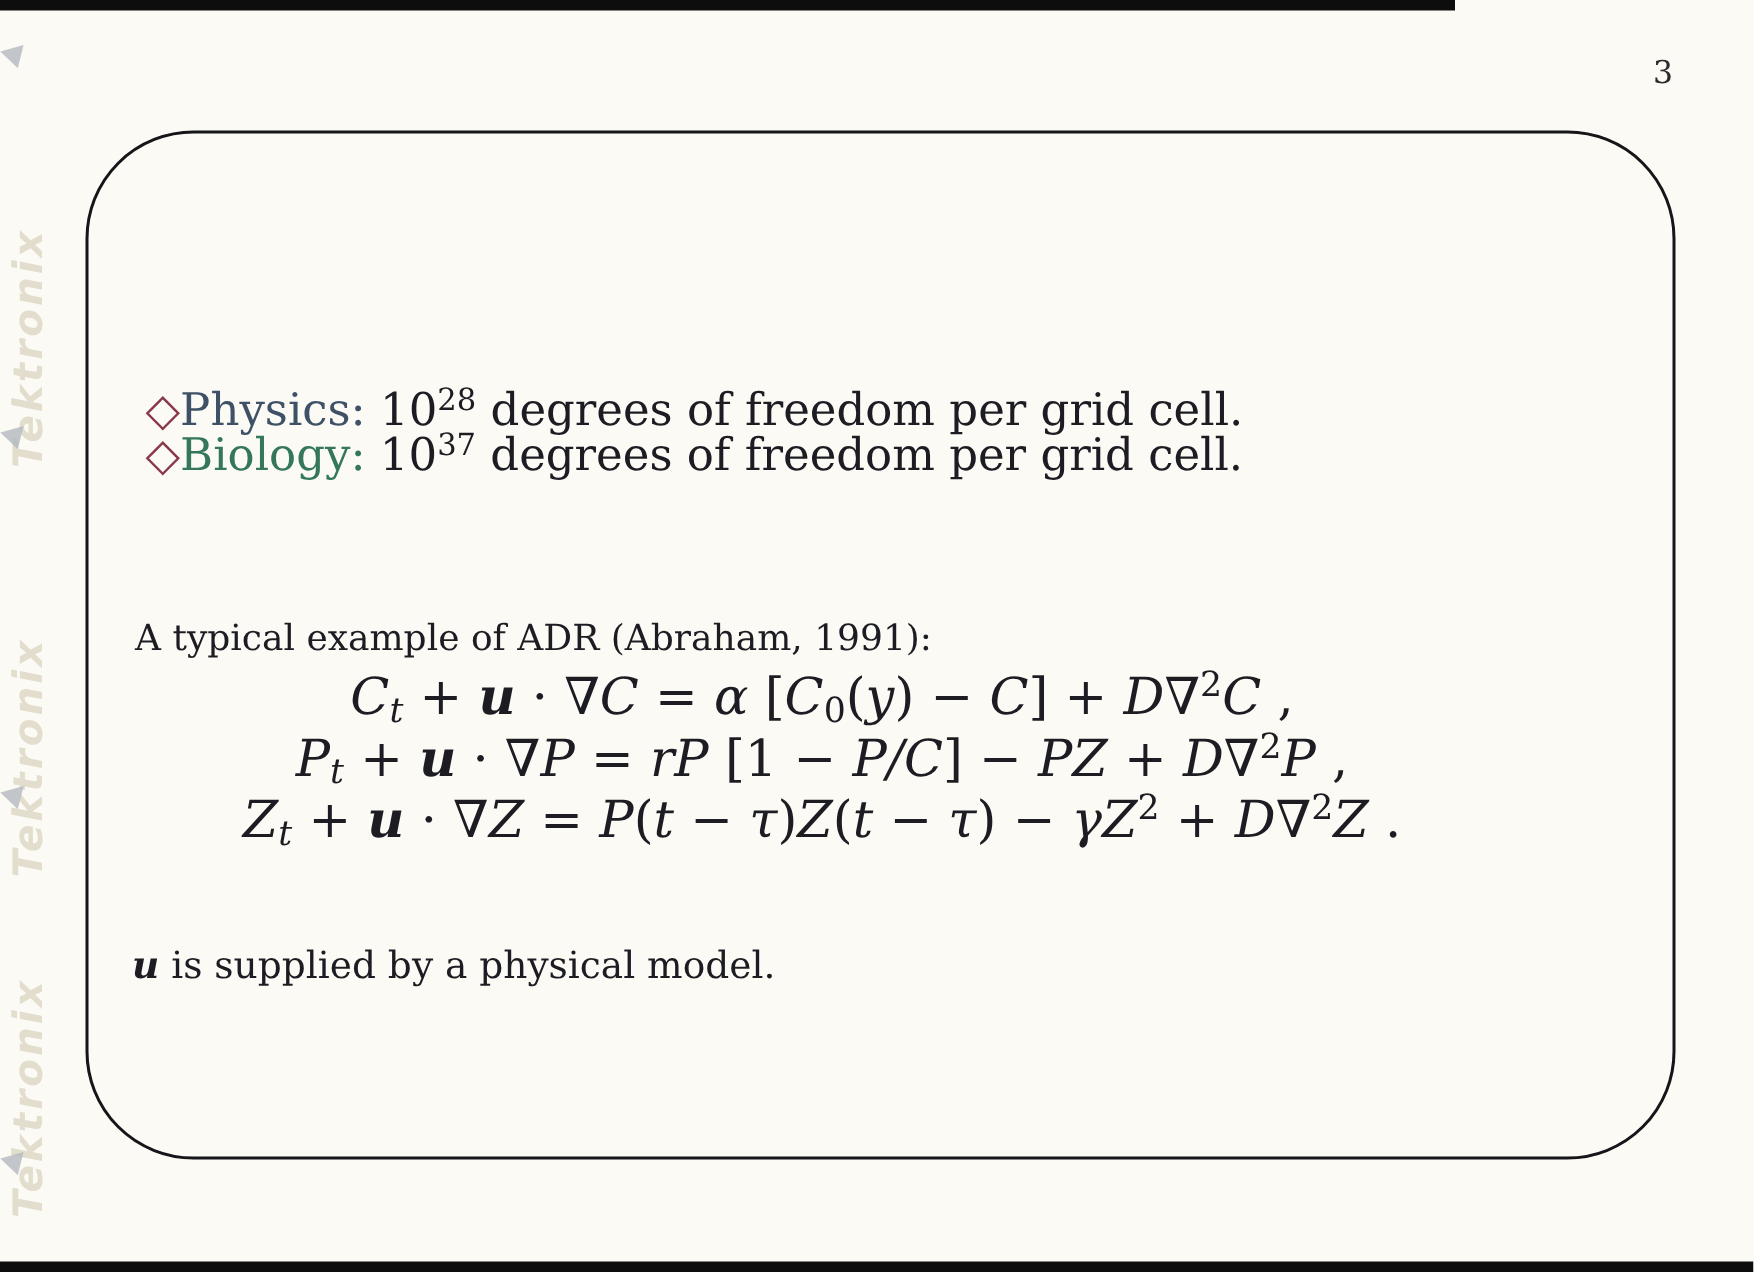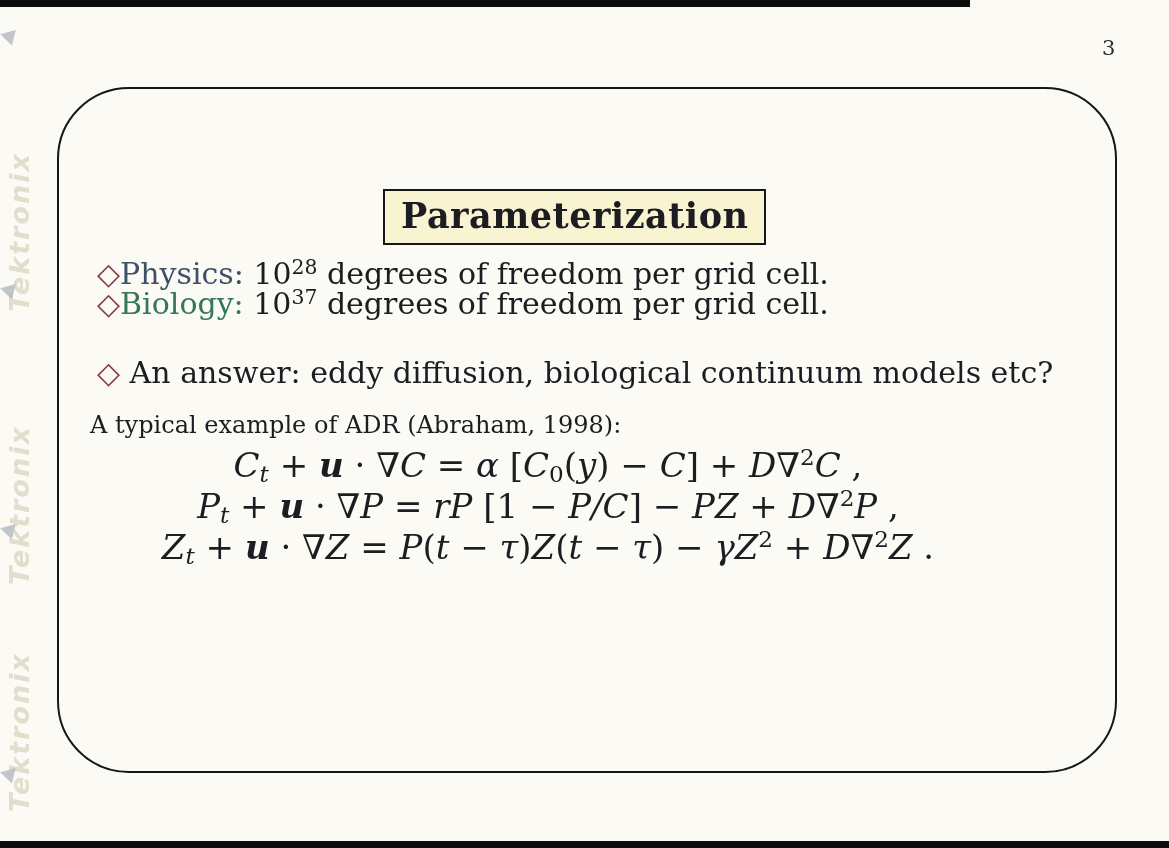--- a/index.html
+++ b/index.html
@@ -71,32 +71,29 @@
 <div class="watermark wm2">Tektronix</div>
 <div class="watermark wm3">Tektronix</div>
 
 <div class="arrow a1"></div>
 <div class="arrow a2"></div>
 <div class="arrow a3"></div>
 <div class="arrow a4"></div>
 
 <div class="frame">
 
-  <div class="title-box">
-    <span>Parameterization</span>
-  </div>
 
   <div class="bullet b1"><span class="dia">◇</span><span class="lab-physics">Physics: </span><span>10</span><span class="sup">28</span><span> degrees of freedom per grid cell.</span></div>
 
   <div class="bullet b2"><span class="dia">◇</span><span class="lab-biology">Biology: </span><span>10</span><span class="sup">37</span><span> degrees of freedom per grid cell.</span></div>
 
-  <div class="bullet b3"><span class="dia">◇ </span><span>An answer: eddy diffusion, biological continuum models etc?</span></div>
 
-  <div class="intro">A typical example of ADR (Abraham, 1998):</div>
+  <div class="intro">A typical example of ADR (Abraham, 1991):</div>
 
   <div class="equations">
     <div class="eq"><span class="it">C</span><span class="sub it">t</span><span> + </span><span class="bi">u</span><span> · ∇</span><span class="it">C</span><span> = </span><span class="it">α</span><span> [</span><span class="it">C</span><span class="sub">0</span><span>(</span><span class="it">y</span><span>) − </span><span class="it">C</span><span>] + </span><span class="it">D</span><span>∇</span><span class="sup">2</span><span class="it">C</span><span> ,</span></div>
     <div class="eq"><span class="it">P</span><span class="sub it">t</span><span> + </span><span class="bi">u</span><span> · ∇</span><span class="it">P</span><span> = </span><span class="it">rP</span><span> [1 − </span><span class="it">P/C</span><span>] − </span><span class="it">PZ</span><span> + </span><span class="it">D</span><span>∇</span><span class="sup">2</span><span class="it">P</span><span> ,</span></div>
     <div class="eq"><span class="it">Z</span><span class="sub it">t</span><span> + </span><span class="bi">u</span><span> · ∇</span><span class="it">Z</span><span> = </span><span class="it">P</span><span>(</span><span class="it">t</span><span> − </span><span class="it">τ</span><span>)</span><span class="it">Z</span><span>(</span><span class="it">t</span><span> − </span><span class="it">τ</span><span>) − </span><span class="it">γZ</span><span class="sup">2</span><span> + </span><span class="it">D</span><span>∇</span><span class="sup">2</span><span class="it">Z</span><span> .</span></div>
   </div>
 
+  <div class="note"><span class="bi">u</span><span> is supplied by a physical model.</span></div>
 
 </div>
 
 </body></html>

